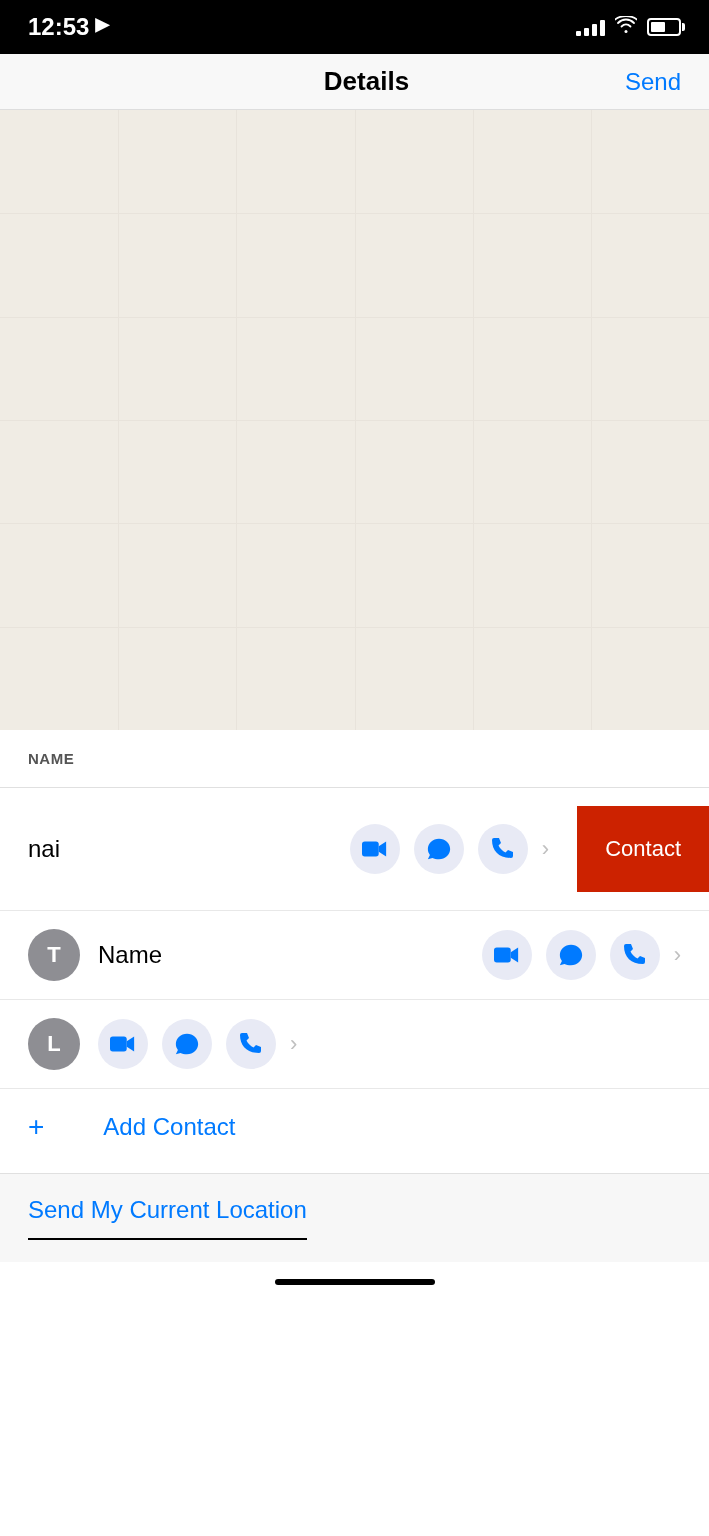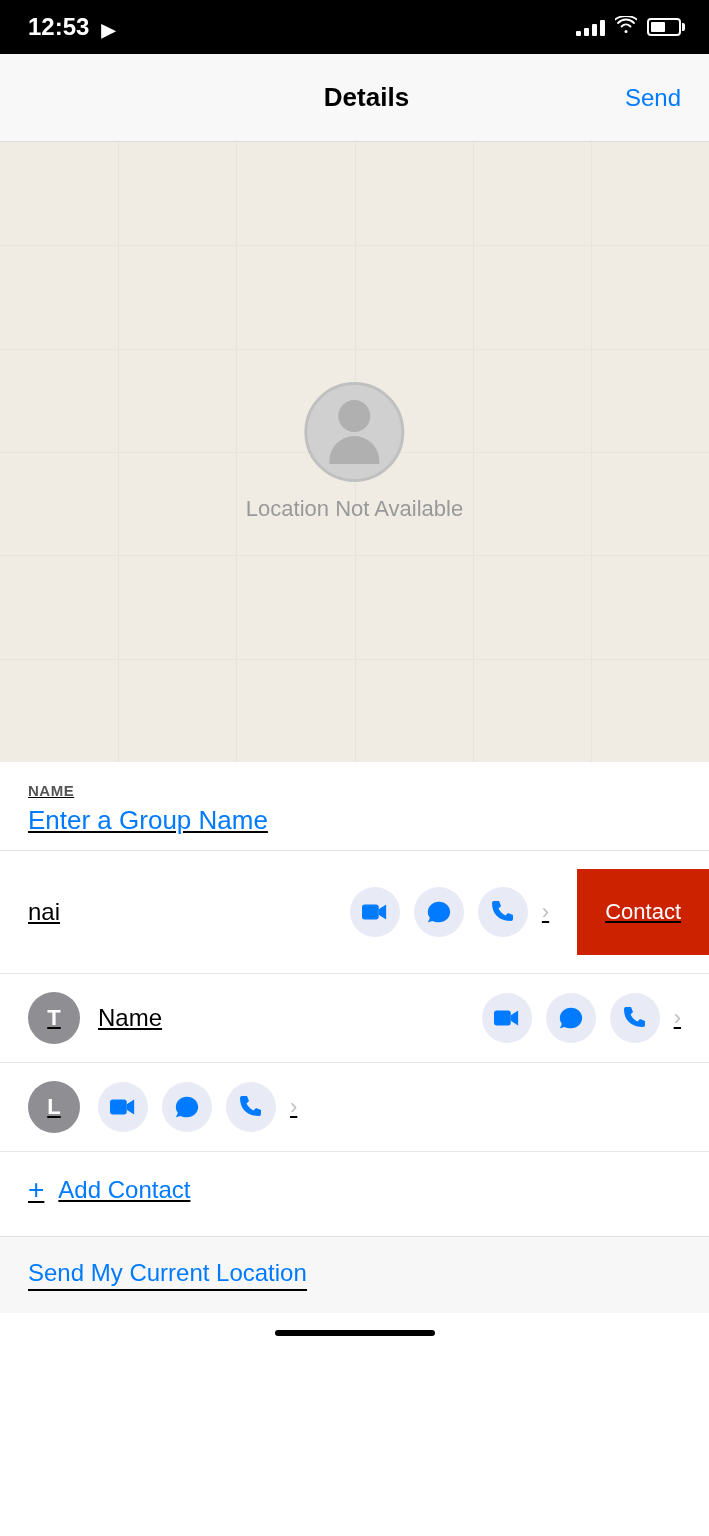--- a/index.html
+++ b/index.html
@@ -19,22 +19,22 @@
       display: flex;
       align-items: center;
       justify-content: space-between;
       padding: 0 28px;
     }
     .status-time {
       color: #fff;
       font-size: 24px;
       font-weight: 600;
       display: flex;
-      align-items: flex-end;
-      gap: 12px;
+      align-items: flex-start;
+      gap: 6px;
     }
     .status-icons {
       display: flex;
       align-items: center;
       gap: 10px;
     }
     .signal-bars {
       display: flex;
       align-items: flex-end;
       gap: 3px;
@@ -73,21 +73,21 @@
     .battery-fill {
       background: #fff;
       height: 100%;
       width: 55%;
       border-radius: 1px;
     }
 
     
     .nav-bar {
       background: rgba(248, 248, 248, 0.97);
-      height: 88px;
+      height: 56px;
       display: flex;
       align-items: center;
       justify-content: space-between;
       padding: 0 28px;
       border-bottom: 1px solid #ddd;
     }
     .nav-title {
       font-size: 26px;
       font-weight: 700;
       color: #000;
@@ -163,21 +163,20 @@
     }
     .location-unavailable-text {
       font-size: 22px;
       color: #999;
       font-weight: 400;
     }
 
     
     .content-area {
       background: #fff;
-      text-decoration: underline;
     }
 
     
     .name-section {
       padding: 20px 28px 14px 28px;
       border-bottom: 1px solid #e0e0e0;
     }
     .name-label {
       font-size: 15px;
       font-weight: 600;
@@ -295,38 +294,39 @@
     .add-icon {
       color: #007AFF;
       font-size: 28px;
       font-weight: 300;
       margin-right: 14px;
     }
     .add-contact-label {
       font-size: 24px;
       color: #007AFF;
       font-weight: 400;
+      margin-left: 45px;
     }
 
     
     .bottom-area {
       background: #f7f7f7;
       padding: 22px 28px;
       border-top: 1px solid #e0e0e0;
       margin-top: 8px;
     }
     .send-location-label {
       font-size: 24px;
       color: #007AFF;
       font-weight: 400;
     }
     .send-location-underline {
       display: inline-block;
       border-bottom: 2px solid #000;
-      padding-bottom: 2px;
+      padding-bottom: 14px;
     }
 
     
     .home-indicator {
       height: 40px;
       display: flex;
       align-items: center;
       justify-content: center;
       background: #fff;
     }
@@ -380,36 +380,26 @@
     <div class="map-grid-line-h" style="top:50%;"></div>
     <div class="map-grid-line-h" style="top:66.66%;"></div>
     <div class="map-grid-line-h" style="top:83.33%;"></div>
 
     <div class="map-grid-line-v" style="left:16.66%;"></div>
     <div class="map-grid-line-v" style="left:33.33%;"></div>
     <div class="map-grid-line-v" style="left:50%;"></div>
     <div class="map-grid-line-v" style="left:66.66%;"></div>
     <div class="map-grid-line-v" style="left:83.33%;"></div>
   </div>
-  <div class="map-center-content">
-    <div class="avatar-circle">
-      <div class="avatar-person">
-        <div class="person-head"></div>
-        <div class="person-body"></div>
-      </div>
-    </div>
-    <span class="location-unavailable-text">Location Not Available</span>
-  </div>
 </div>
 
 <div class="content-area">
 
   <div class="name-section">
     <div class="name-label">NAME</div>
-    <div class="name-input">Enter a Group Name</div>
   </div>
 
   <div class="contacts-list">
 
     <div class="contact-row-swiped">
       <div class="swiped-content">
         <span class="contact-name">nai</span>
         <div class="contact-actions">
           <div class="action-btn">
             <svg viewBox="0 0 28 20" fill="none">

